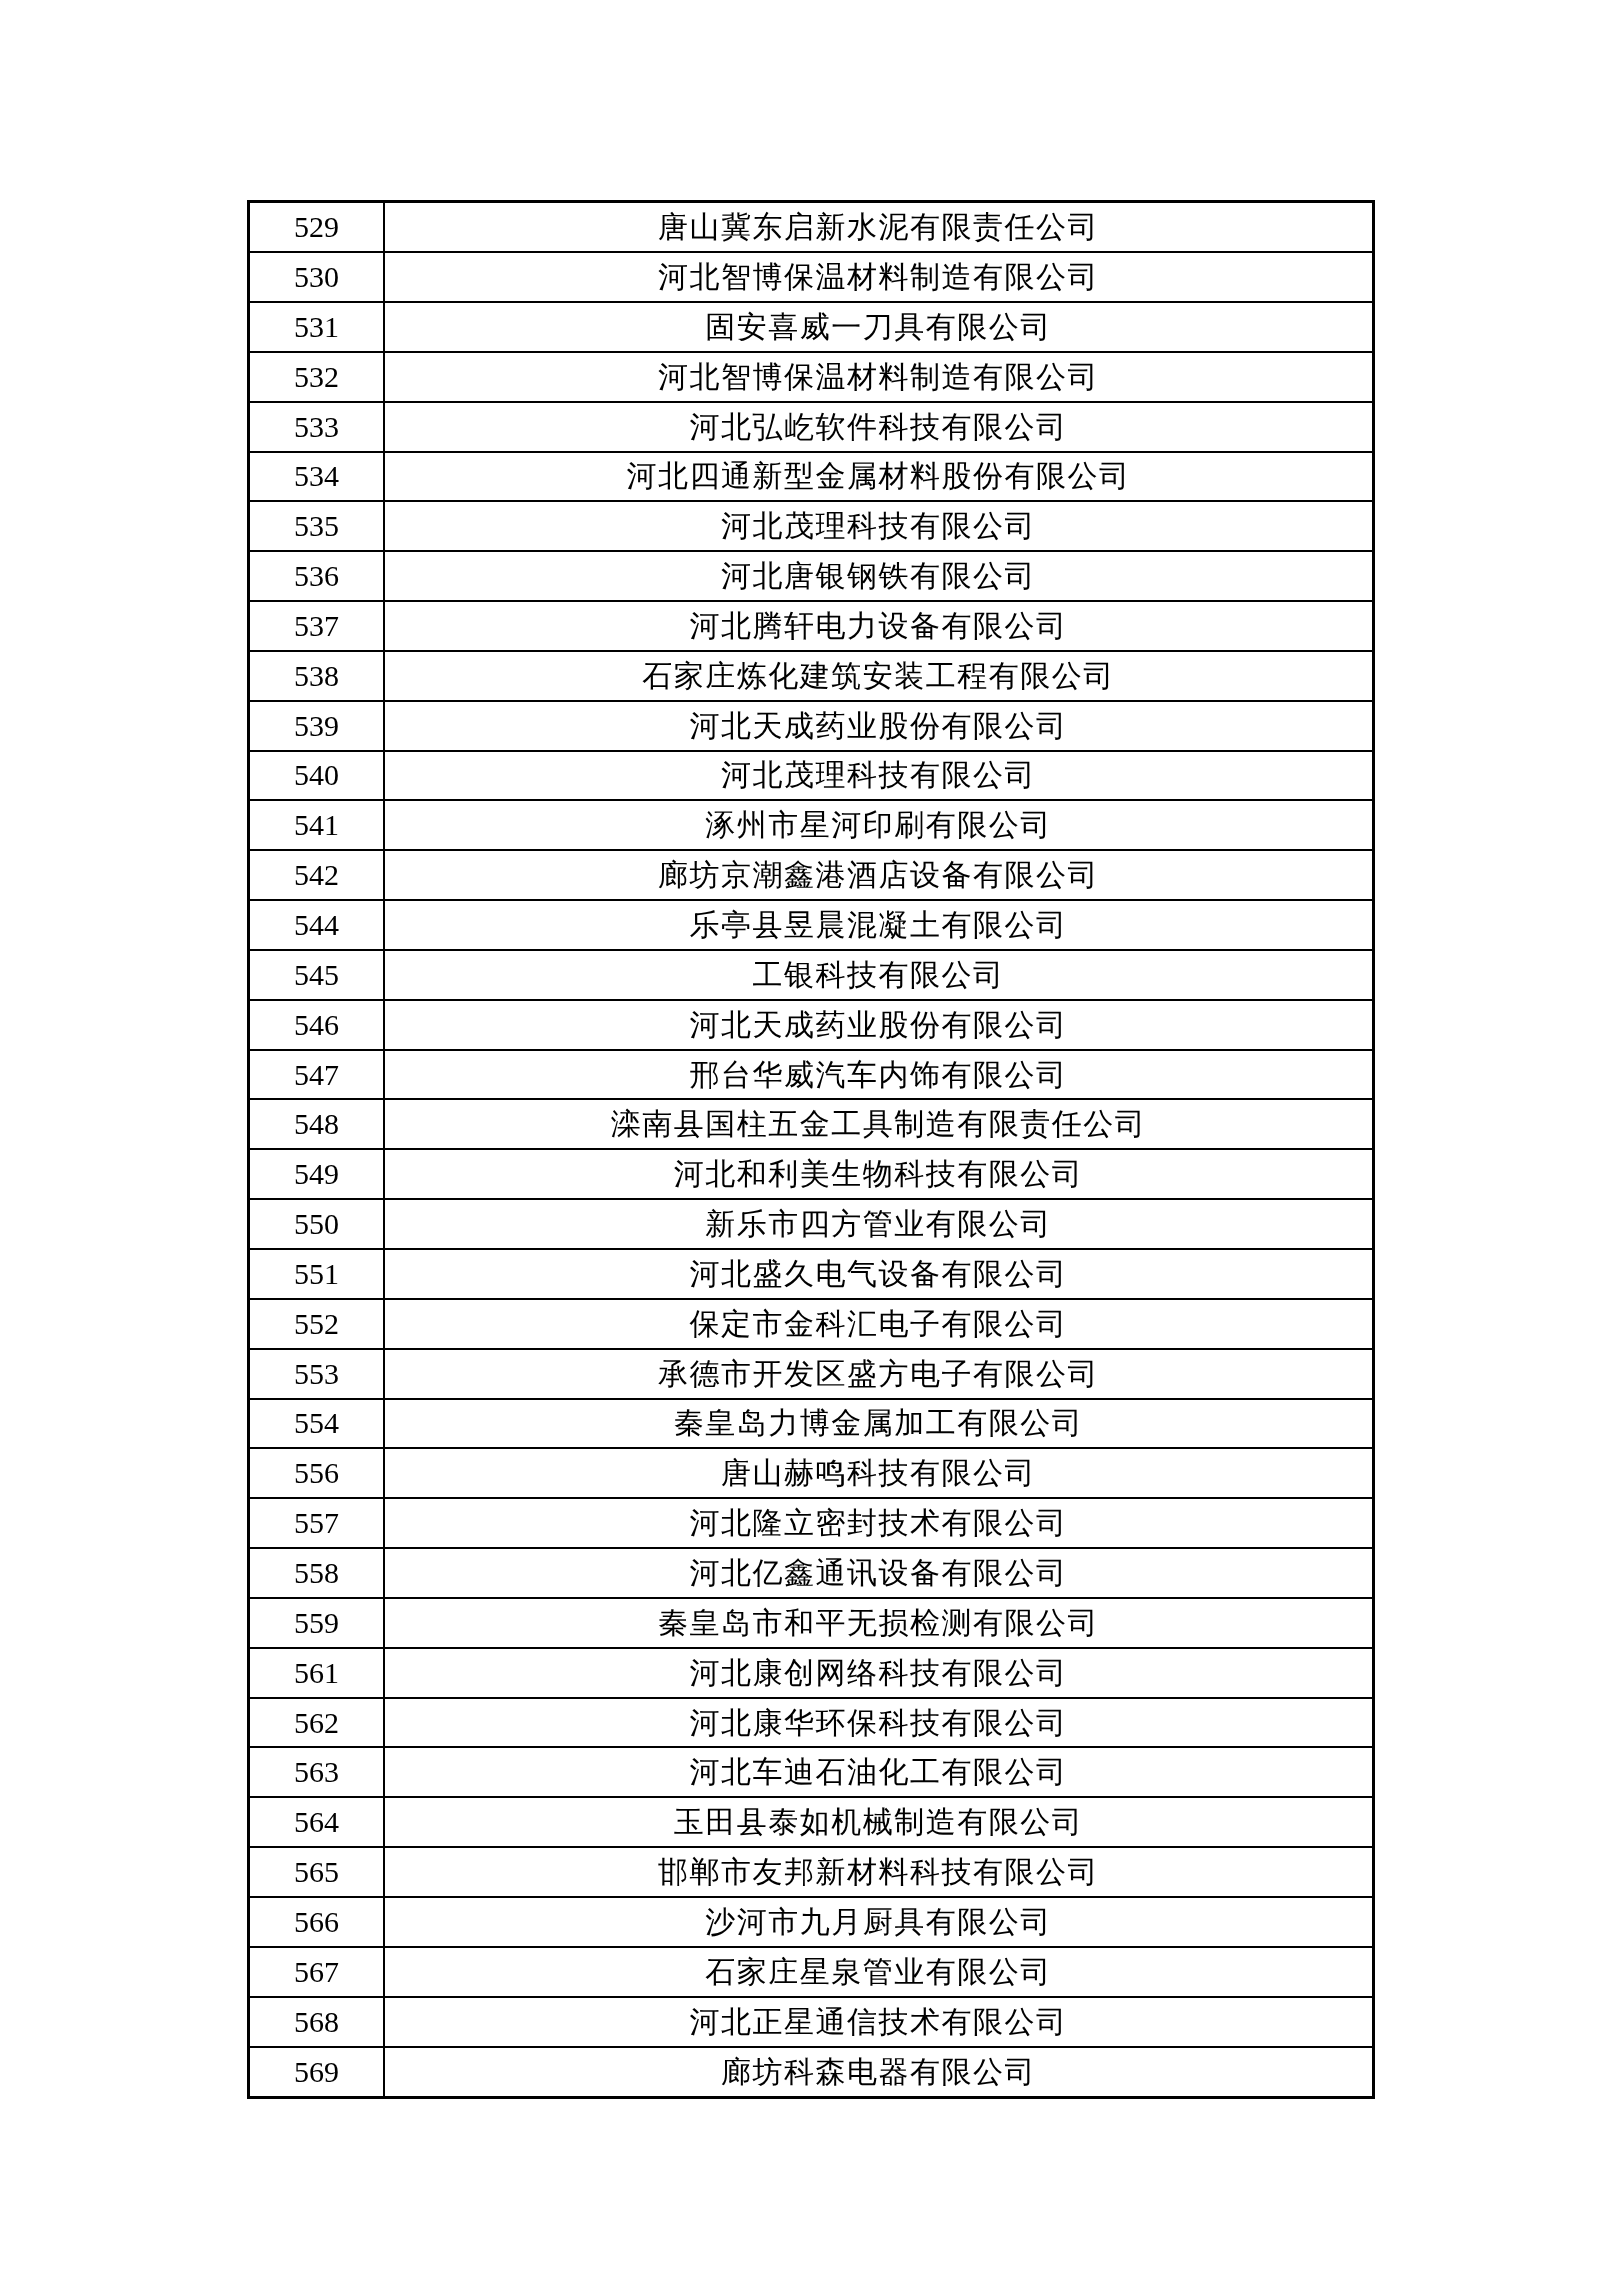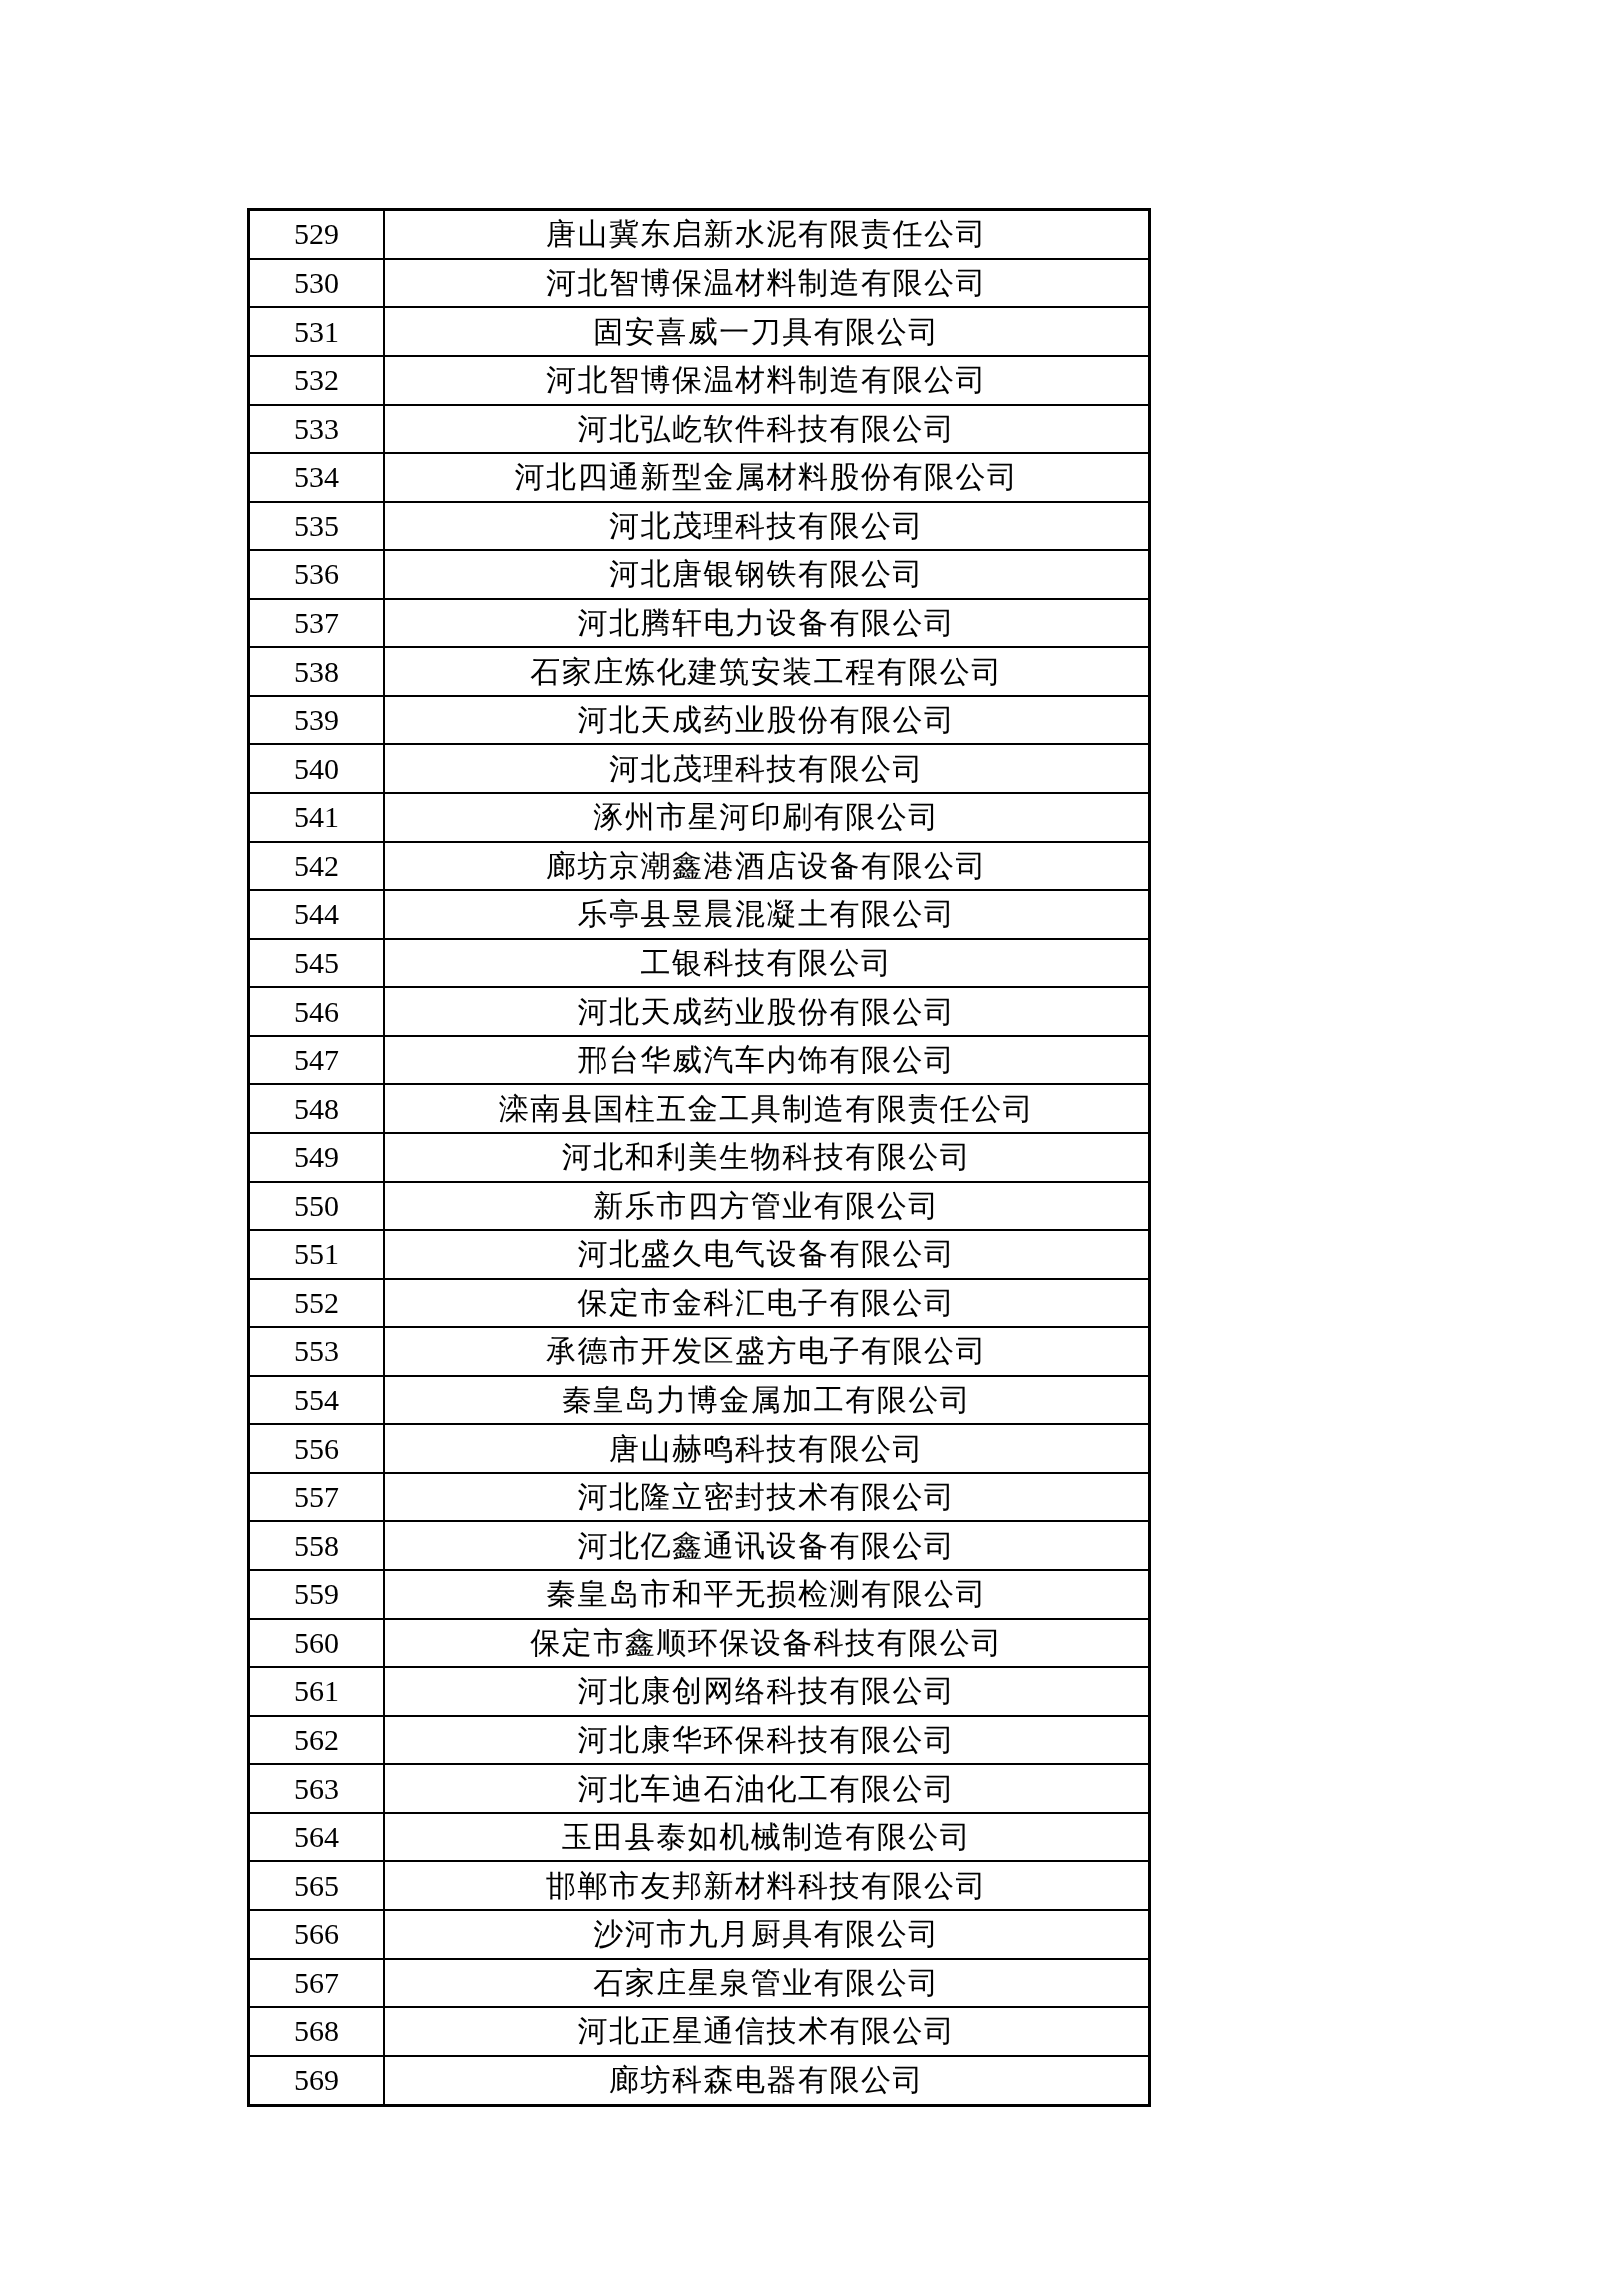--- a/index.html
+++ b/index.html
@@ -12,22 +12,22 @@
     width: 1621px;
     height: 2293px;
     background: #ffffff;
     font-family: "Liberation Serif", "DejaVu Serif", serif;
     color: #000000;
     overflow: hidden;
   }
   table.company-table {
     position: absolute;
     left: 247px;
-    top: 208px;
-    width: 904px;
+    top: 200px;
+    width: 1128px;
     height: 1899px;
     border-collapse: collapse;
     table-layout: fixed;
     border: 3.9px solid #000000;
   }
   table.company-table td {
     border: 2.9px solid #000000;
     padding: 0;
     text-align: center;
     vertical-align: middle;
@@ -161,24 +161,20 @@
         </tr>
         <tr>
           <td class="col-no">558</td>
           <td class="col-name">河北亿鑫通讯设备有限公司</td>
         </tr>
         <tr>
           <td class="col-no">559</td>
           <td class="col-name">秦皇岛市和平无损检测有限公司</td>
         </tr>
         <tr>
-          <td class="col-no">560</td>
-          <td class="col-name">保定市鑫顺环保设备科技有限公司</td>
-        </tr>
-        <tr>
           <td class="col-no">561</td>
           <td class="col-name">河北康创网络科技有限公司</td>
         </tr>
         <tr>
           <td class="col-no">562</td>
           <td class="col-name">河北康华环保科技有限公司</td>
         </tr>
         <tr>
           <td class="col-no">563</td>
           <td class="col-name">河北车迪石油化工有限公司</td>

